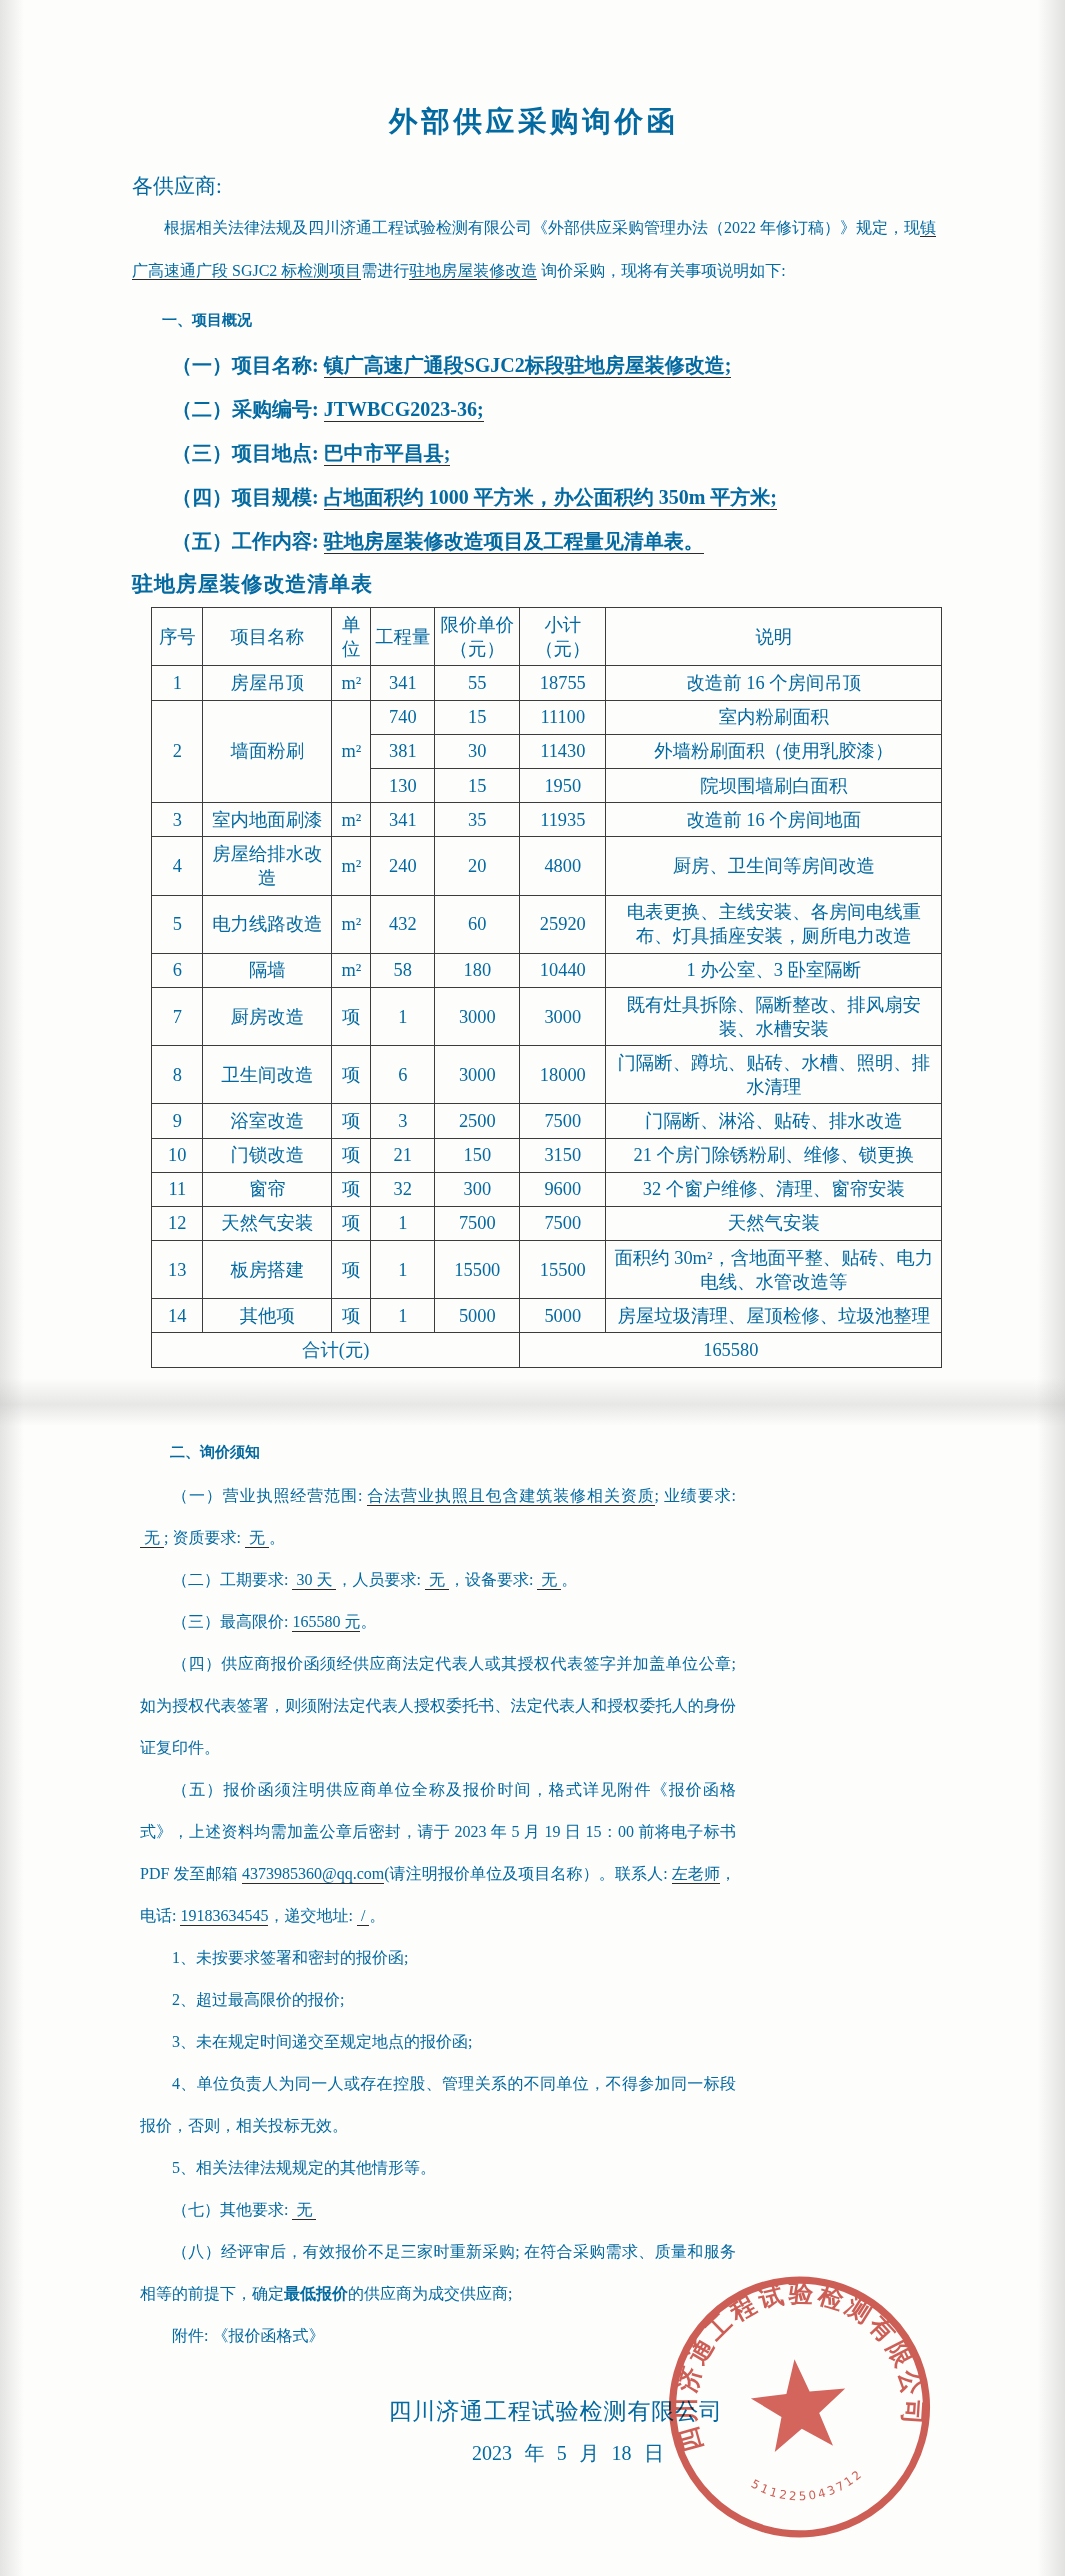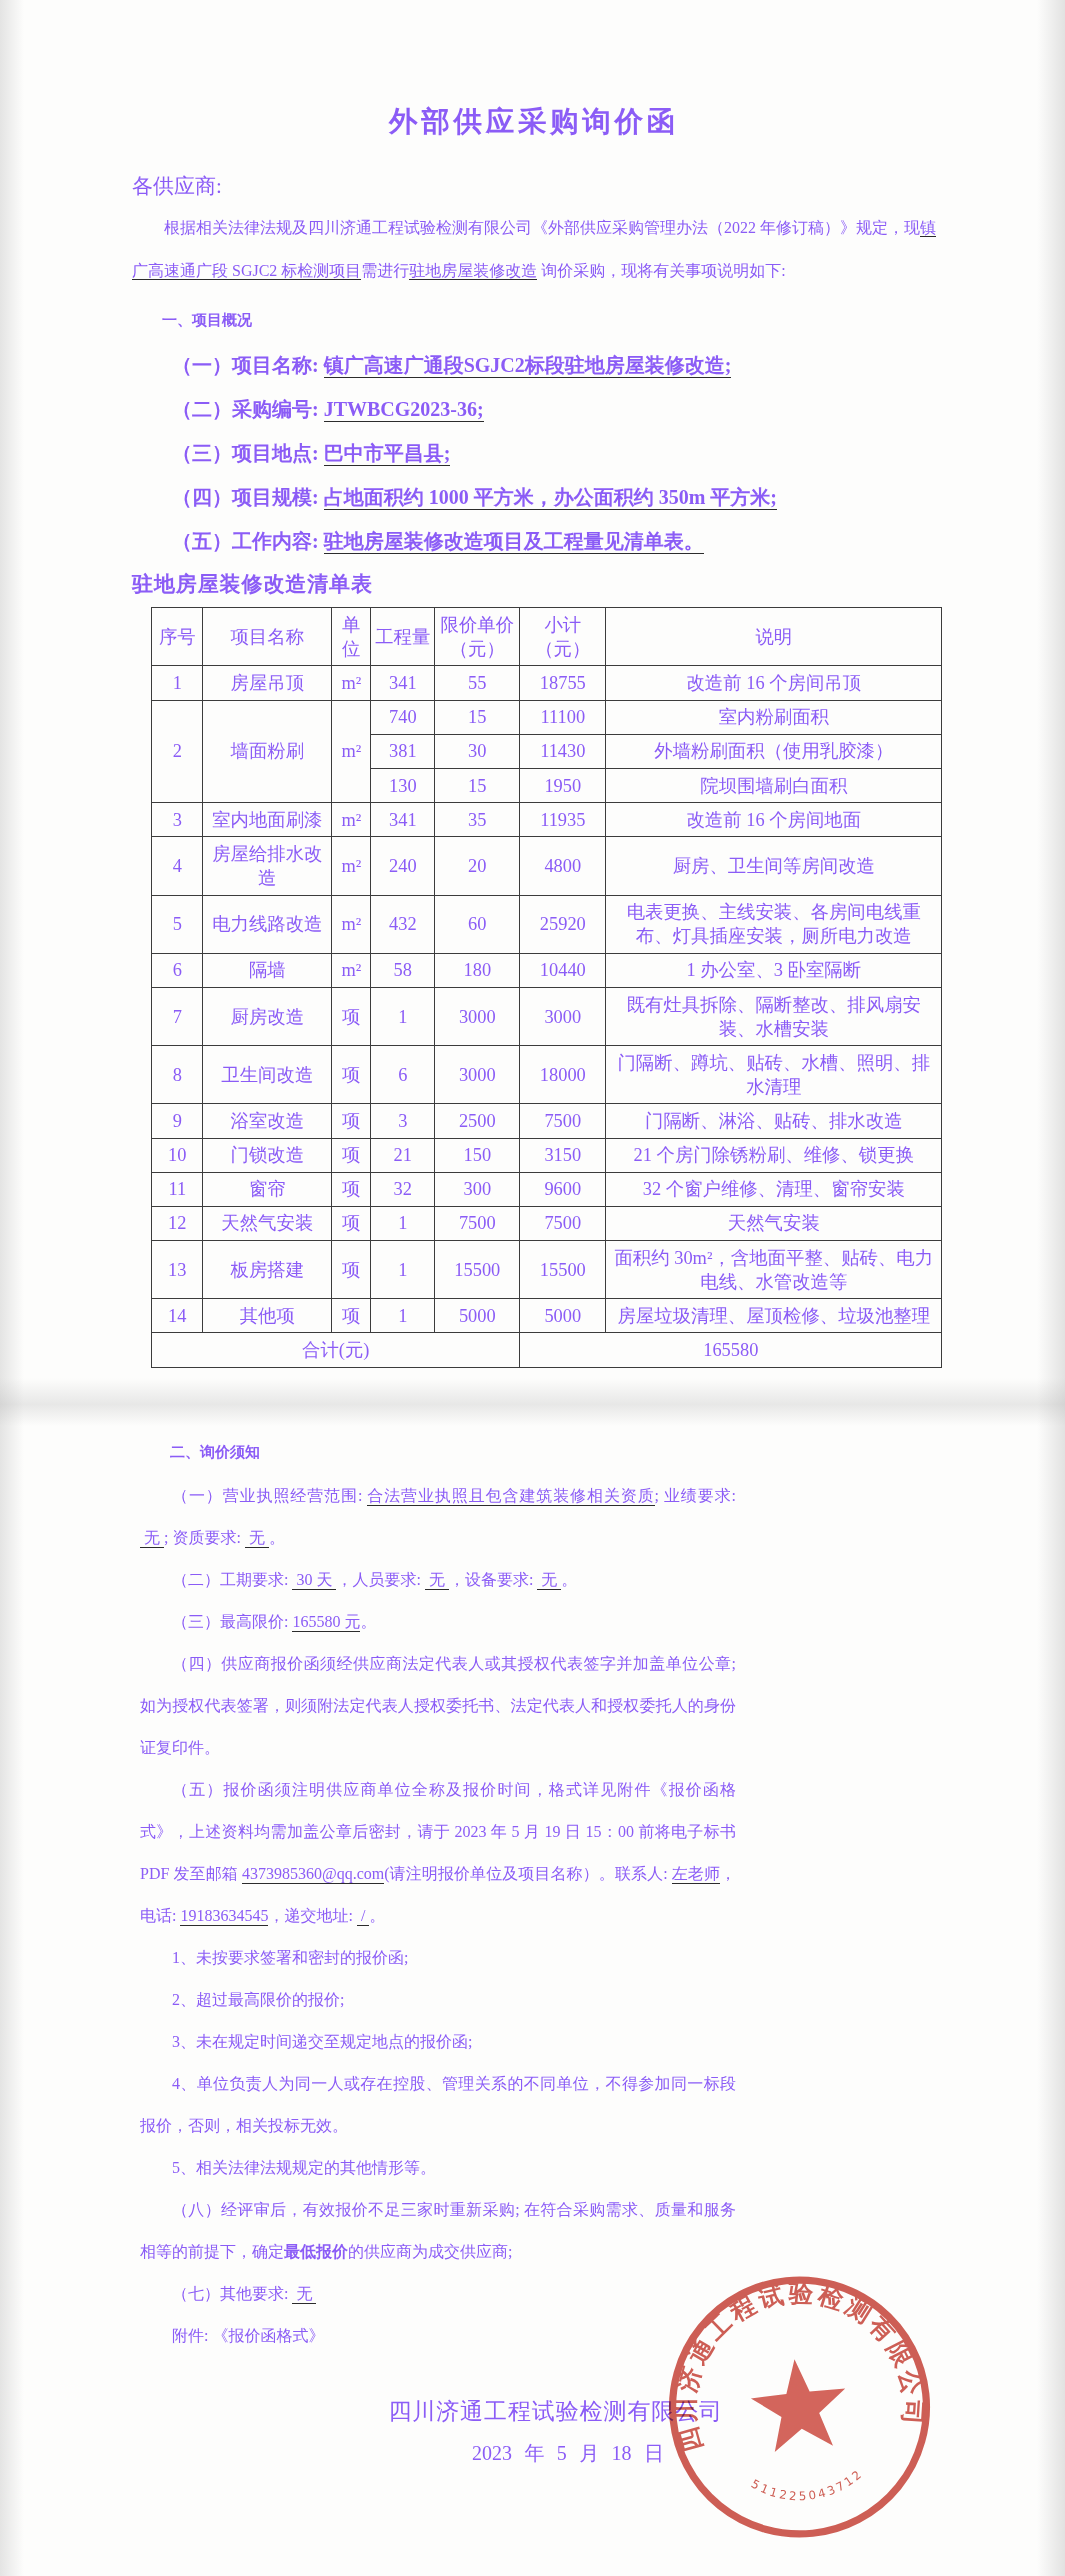--- a/index.html
+++ b/index.html
@@ -1,18 +1,18 @@
 <!DOCTYPE html>
 <html style="font-size:14.7px"><head>
 <meta charset="utf-8">
 <style>
   html,body{margin:0;padding:0;}
   body{width:1065px;height:2576px;background:#f4f4f2;overflow:hidden;}
   .doc{position:relative;width:1065px;height:2576px;background:#fdfdfc;overflow:hidden;
-       font-family:"Liberation Serif","DejaVu Serif",serif;color:#8b5cf6;}
+       font-family:"Liberation Serif","DejaVu Serif",serif;color:#0369a1;}
   .edge{position:absolute;top:0;height:2576px;pointer-events:none;}
   .edge-left{left:0;width:24px;background:linear-gradient(90deg,rgba(170,170,170,.30),rgba(255,255,255,0));}
   .edge-right{right:0;width:28px;background:linear-gradient(270deg,rgba(170,170,170,.33),rgba(255,255,255,0));}
   .seam{position:absolute;left:0;top:1378px;width:1065px;height:48px;
         background:linear-gradient(180deg,rgba(255,255,255,0),rgba(175,175,175,.28) 55%,rgba(255,255,255,0));}
   .page1{position:absolute;top:0;left:0;width:1065px;}
   .page2{position:absolute;top:1424px;left:8px;width:857px;}
   .inner{margin:0 129px 0 132px;}
   .title{margin:0;padding-top:103px;text-align:center;font-size:28.5px;font-weight:bold;letter-spacing:3.7px;}
   .salutation{margin:31px 0 0;font-size:21px;font-family:Liberation Serif, serif;}
@@ -232,22 +232,22 @@
       <p class="para p2para"><span>（一）营业执照经营范围: </span><span class="u">合法营业执照且包含建筑装修相关资质</span><span>; 业绩要求: </span><span class="u">&nbsp;无&nbsp;</span><span>; 资质要求: </span><span class="u">&nbsp;无&nbsp;</span><span>。</span></p>
       <p class="para p2para"><span>（二）工期要求: </span><span class="u">&nbsp;30 天&nbsp;</span><span>，人员要求: </span><span class="u">&nbsp;无&nbsp;</span><span>，设备要求: </span><span class="u">&nbsp;无&nbsp;</span><span>。</span></p>
       <p class="para p2para"><span>（三）最高限价: </span><span class="u">165580 元</span><span>。</span></p>
       <p class="para p2para"><span>（四）供应商报价函须经供应商法定代表人或其授权代表签字并加盖单位公章; 如为授权代表签署，则须附法定代表人授权委托书、法定代表人和授权委托人的身份证复印件。</span></p>
       <p class="para p2para"><span>（五）报价函须注明供应商单位全称及报价时间，格式详见附件《报价函格式》，上述资料均需加盖公章后密封，请于 2023 年 5 月 19 日 15：00 前将电子标书 PDF 发至邮箱 </span><span class="u">4373985360@qq.com</span><span>(请注明报价单位及项目名称）。联系人: </span><span class="u">左老师</span><span>，电话: </span><span class="u">19183634545</span><span>，递交地址: </span><span class="u">&nbsp;/&nbsp;</span><span>。</span></p>
       <p class="para p2para"><span>1、未按要求签署和密封的报价函;</span></p>
       <p class="para p2para"><span>2、超过最高限价的报价;</span></p>
       <p class="para p2para"><span>3、未在规定时间递交至规定地点的报价函;</span></p>
       <p class="para p2para"><span>4、单位负责人为同一人或存在控股、管理关系的不同单位，不得参加同一标段报价，否则，相关投标无效。</span></p>
       <p class="para p2para"><span>5、相关法律法规规定的其他情形等。</span></p>
+      <p class="para p2para"><span>（七）其他要求: </span><span class="u">&nbsp;无&nbsp;</span></p>
       <p class="para p2para"><span>（八）经评审后，有效报价不足三家时重新采购; 在符合采购需求、质量和服务相等的前提下，确定</span><span class="b">最低报价</span><span>的供应商为成交供应商;</span></p>
-      <p class="para p2para"><span>（七）其他要求: </span><span class="u">&nbsp;无&nbsp;</span></p>
       <p class="para p2para"><span>附件:  《报价函格式》</span></p>
 
       <p class="sig-company">四川济通工程试验检测有限公司</p>
       <p class="sig-date">2023 年 5 月 18 日</p>
     </div>
   </section>
 
   <svg class="stamp" width="305" height="272" viewBox="0 0 300 300" xmlns="http://www.w3.org/2000/svg">
     <circle cx="150" cy="150" r="140" fill="none" stroke="#c9493e" stroke-width="8"></circle>
     <path fill="#cf5146" d="M150,97 L162.9,134.2 L202.3,135 L170.9,158.8 L182.3,196.5 L150,174 L117.7,196.5 L129.1,158.8 L97.7,135 L137.1,134.2 Z"></path>

